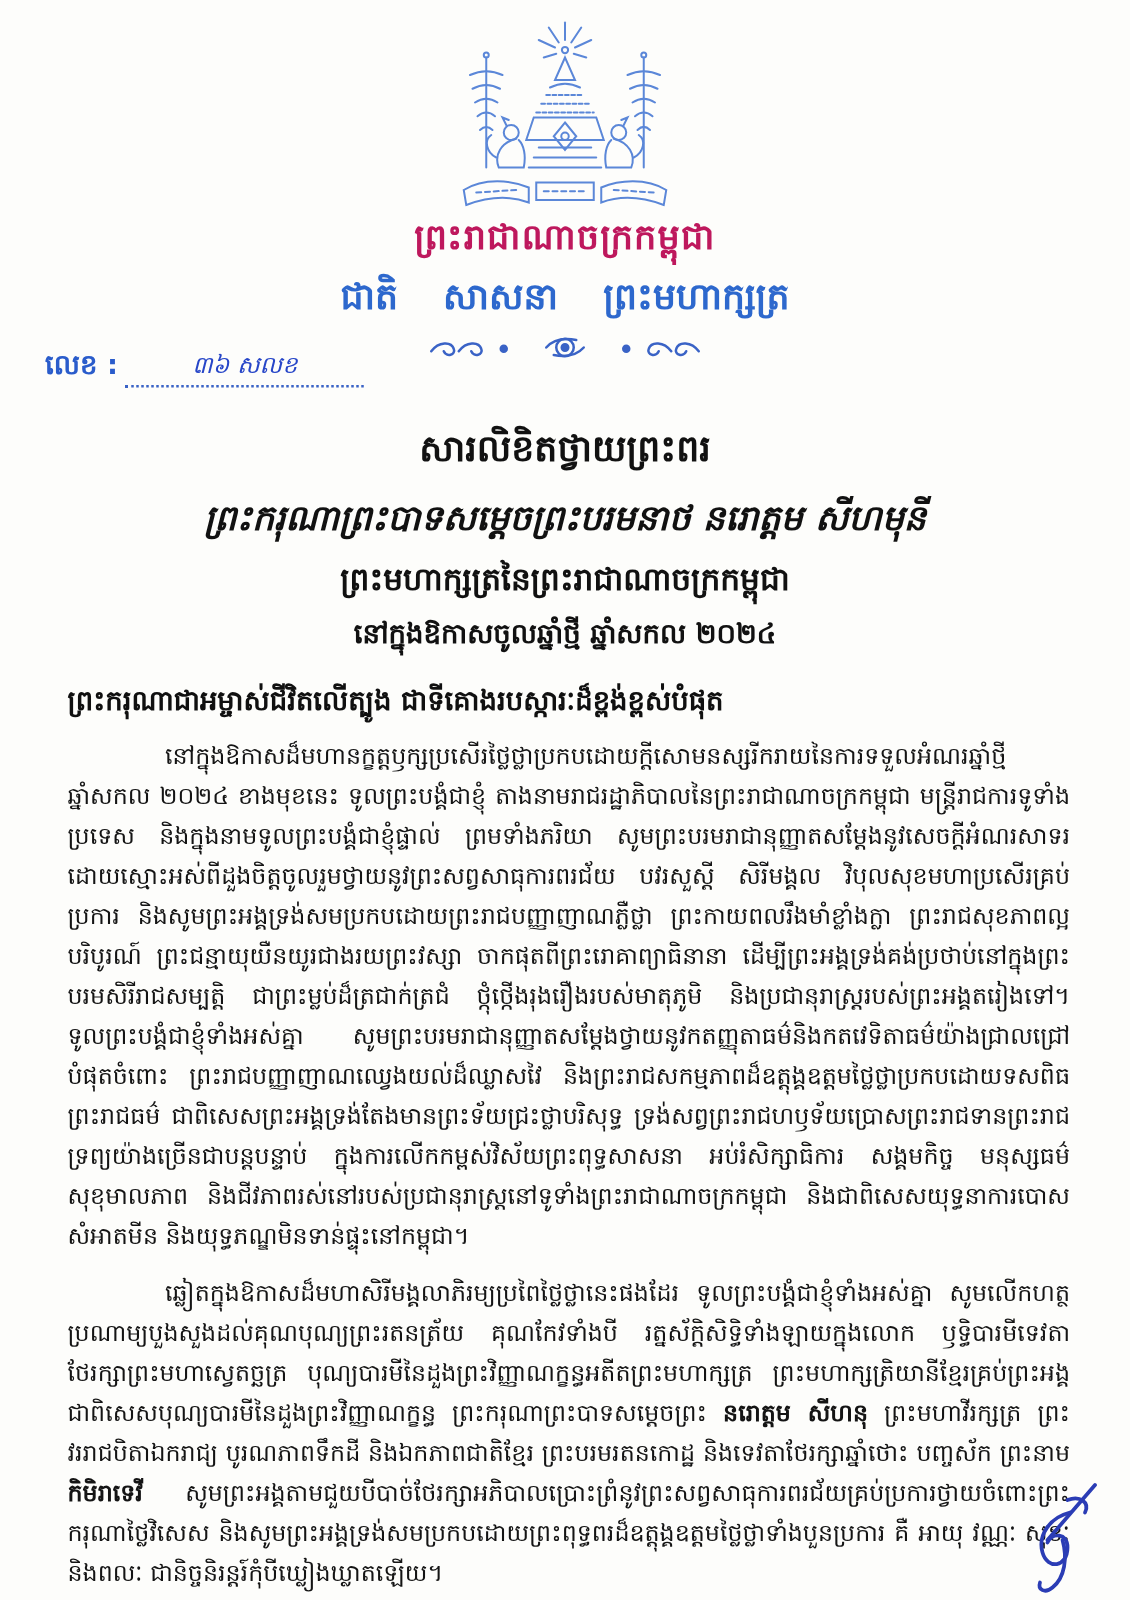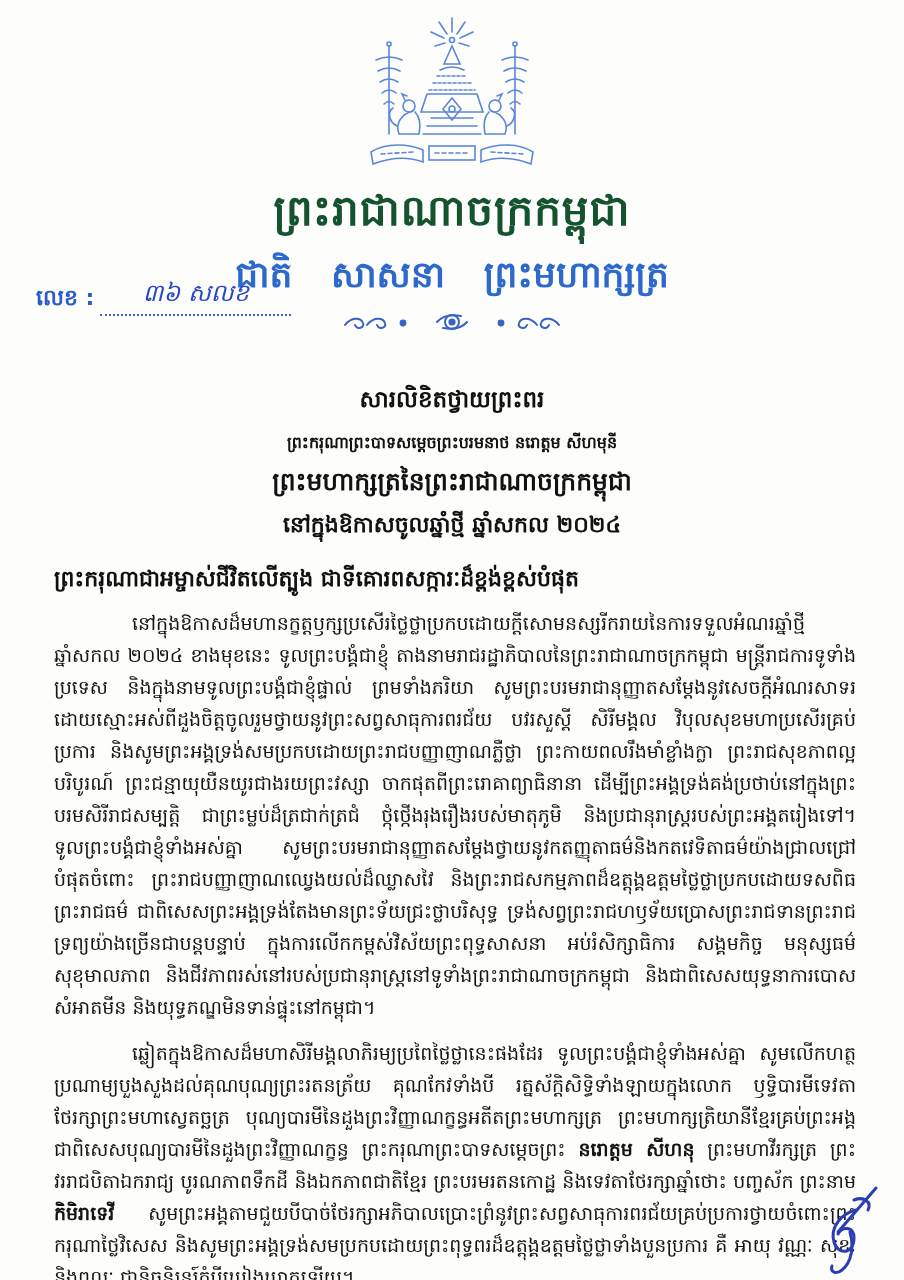--- a/index.html
+++ b/index.html
@@ -12,47 +12,47 @@
     overflow:hidden;
   }
   .page{position:relative;width:904px;height:1280px;}
 
   
   .emblem-wrap{width:210px;margin:14px auto 0;text-align:center;}
 
   
   .letterhead{text-align:center;}
   .kingdom-title{
-    font-size:42px;font-weight:bold;color:#14532d;
-    letter-spacing:1px;margin-top:14px;
+    font-size:28px;font-weight:bold;color:#be185d;
+    letter-spacing:1px;margin-top:2px;
   }
   .national-motto{
-    font-size:36px;font-weight:bold;color:#2d68cd;
+    font-size:29px;font-weight:bold;color:#2d68cd;
     word-spacing:26px;margin-top:6px;
   }
   .divider{margin:4px auto 0;width:230px;}
 
   
   .reference{
     position:absolute;left:36px;top:252px;color:#2a5ccb;
   }
   .ref-issuer{font-size:23px;font-weight:bold;}
   .ref-line{margin-top:12px;font-size:22px;font-weight:bold;display:flex;align-items:flex-end;}
   .ref-number{
     display:inline-block;min-width:175px;margin-left:6px;
     border-bottom:2px dotted #3a63c6;
-    font-size:24px;font-weight:normal;color:#2746c8;
+    font-size:19px;font-weight:normal;color:#2746c8;
     text-align:center;padding:0 8px 1px;
     font-style:italic;
   }
 
   
   .title-block{text-align:center;margin-top:46px;color:#111;}
-  .title-1{font-size:23px;font-weight:bold;}
-  .title-2{font-size:16px;font-weight:bold;margin-top:14px;}
+  .title-1{font-size:29px;font-weight:bold;}
+  .title-2{font-size:28px;font-weight:bold;margin-top:14px;font-style:italic;}
   .title-3{font-size:25px;font-weight:bold;margin-top:10px;text-align:center;}
   .title-4{font-size:22px;font-weight:bold;margin-top:9px;}
 
   
   .salutation{
     margin:22px 48px 0 54px;
     font-size:22px;font-weight:bold;color:#101010;
   }
 
   
@@ -171,21 +171,21 @@
     </div>
   </div>
 
   <div class="title-block">
     <div class="title-1">សារលិខិតថ្វាយព្រះពរ</div>
     <div class="title-2">ព្រះករុណាព្រះបាទសម្តេចព្រះបរមនាថ នរោត្តម សីហមុនី</div>
     <div class="title-3">ព្រះមហាក្សត្រនៃព្រះរាជាណាចក្រកម្ពុជា</div>
     <div class="title-4">នៅក្នុងឱកាសចូលឆ្នាំថ្មី ឆ្នាំសកល ២០២៤</div>
   </div>
 
-  <div class="salutation">ព្រះករុណាជាអម្ចាស់ជីវិតលើត្បូង ជាទីគោរពសក្ការៈដ៏ខ្ពង់ខ្ពស់បំផុត</div>
+  <div class="salutation">ព្រះករុណាជាអម្ចាស់ជីវិតលើត្បូង ជាទីគោងរបស្ការៈដ៏ខ្ពង់ខ្ពស់បំផុត</div>
 
   <div class="body-text">
     <p>
       <span>នៅក្នុងឱកាសដ៏មហានក្ខត្តឫក្សប្រសើរថ្លៃថ្លាប្រកបដោយក្តីសោមនស្សរីករាយនៃការទទួលអំណរឆ្នាំថ្មី ឆ្នាំសកល ២០២៤ ខាងមុខនេះ ទូលព្រះបង្គំជាខ្ញុំ តាងនាមរាជរដ្ឋាភិបាលនៃព្រះរាជាណាចក្រកម្ពុជា មន្ត្រីរាជការទូទាំងប្រទេស និងក្នុងនាមទូលព្រះបង្គំជាខ្ញុំផ្ទាល់ ព្រមទាំងភរិយា សូមព្រះបរមរាជានុញ្ញាតសម្តែងនូវសេចក្តីអំណរសាទរដោយស្មោះអស់ពីដួងចិត្តចូលរួមថ្វាយនូវព្រះសព្វសាធុការពរជ័យ បវរសួស្តី សិរីមង្គល វិបុលសុខមហាប្រសើរគ្រប់ប្រការ និងសូមព្រះអង្គទ្រង់សមប្រកបដោយព្រះរាជបញ្ញាញាណភ្លឺថ្លា ព្រះកាយពលរឹងមាំខ្លាំងក្លា ព្រះរាជសុខភាពល្អបរិបូរណ៍ ព្រះជន្មាយុយឺនយូរជាងរយព្រះវស្សា ចាកផុតពីព្រះរោគាព្យាធិនានា ដើម្បីព្រះអង្គទ្រង់គង់ប្រថាប់នៅក្នុងព្រះបរមសិរីរាជសម្បត្តិ ជាព្រះម្លប់ដ៏ត្រជាក់ត្រជំ ថ្កុំថ្កើងរុងរឿងរបស់មាតុភូមិ និងប្រជានុរាស្ត្ររបស់ព្រះអង្គតរៀងទៅ។ ទូលព្រះបង្គំជាខ្ញុំទាំងអស់គ្នា សូមព្រះបរមរាជានុញ្ញាតសម្តែងថ្វាយនូវកតញ្ញុតាធម៌និងកតវេទិតាធម៌យ៉ាងជ្រាលជ្រៅបំផុតចំពោះ ព្រះរាជបញ្ញាញាណឈ្វេងយល់ដ៏ឈ្លាសវៃ និងព្រះរាជសកម្មភាពដ៏ឧត្តុង្គឧត្តមថ្លៃថ្លាប្រកបដោយទសពិធព្រះរាជធម៌ ជាពិសេសព្រះអង្គទ្រង់តែងមានព្រះទ័យជ្រះថ្លាបរិសុទ្ធ ទ្រង់សព្វព្រះរាជហឫទ័យប្រោសព្រះរាជទានព្រះរាជទ្រព្យយ៉ាងច្រើនជាបន្តបន្ទាប់ ក្នុងការលើកកម្ពស់វិស័យព្រះពុទ្ធសាសនា អប់រំសិក្សាធិការ សង្គមកិច្ច មនុស្សធម៌ សុខុមាលភាព និងជីវភាពរស់នៅរបស់ប្រជានុរាស្ត្រនៅទូទាំងព្រះរាជាណាចក្រកម្ពុជា និងជាពិសេសយុទ្ធនាការបោសសំអាតមីន និងយុទ្ធភណ្ឌមិនទាន់ផ្ទុះនៅកម្ពុជា។</span>
     </p>
     <p>
       <span>ឆ្លៀតក្នុងឱកាសដ៏មហាសិរីមង្គលាភិរម្យប្រពៃថ្លៃថ្លានេះផងដែរ ទូលព្រះបង្គំជាខ្ញុំទាំងអស់គ្នា សូមលើកហត្ថប្រណាម្យបួងសួងដល់គុណបុណ្យព្រះរតនត្រ័យ គុណកែវទាំងបី រត្នស័ក្តិសិទ្ធិទាំងឡាយក្នុងលោក ឫទ្ធិបារមីទេវតាថែរក្សាព្រះមហាស្វេតច្ឆត្រ បុណ្យបារមីនៃដួងព្រះវិញ្ញាណក្ខន្ធអតីតព្រះមហាក្សត្រ ព្រះមហាក្សត្រិយានីខ្មែរគ្រប់ព្រះអង្គ ជាពិសេសបុណ្យបារមីនៃដួងព្រះវិញ្ញាណក្ខន្ធ ព្រះករុណាព្រះបាទសម្តេចព្រះ </span><b>នរោត្តម សីហនុ</b><span> ព្រះមហាវីរក្សត្រ ព្រះវររាជបិតាឯករាជ្យ បូរណភាពទឹកដី និងឯកភាពជាតិខ្មែរ ព្រះបរមរតនកោដ្ឋ និងទេវតាថែរក្សាឆ្នាំថោះ បញ្ចស័ក ព្រះនាម </span><b>កិមិរាទេវី</b><span> សូមព្រះអង្គតាមជួយបីបាច់ថែរក្សាអភិបាលប្រោះព្រំនូវព្រះសព្វសាធុការពរជ័យគ្រប់ប្រការថ្វាយចំពោះព្រះករុណាថ្លៃវិសេស និងសូមព្រះអង្គទ្រង់សមប្រកបដោយព្រះពុទ្ធពរដ៏ឧត្តុង្គឧត្តមថ្លៃថ្លាទាំងបួនប្រការ គឺ អាយុ វណ្ណៈ សុខៈ និងពលៈ ជានិច្ចនិរន្តរ៍កុំបីឃ្លៀងឃ្លាតឡើយ។</span>
     </p>
   </div>
 

